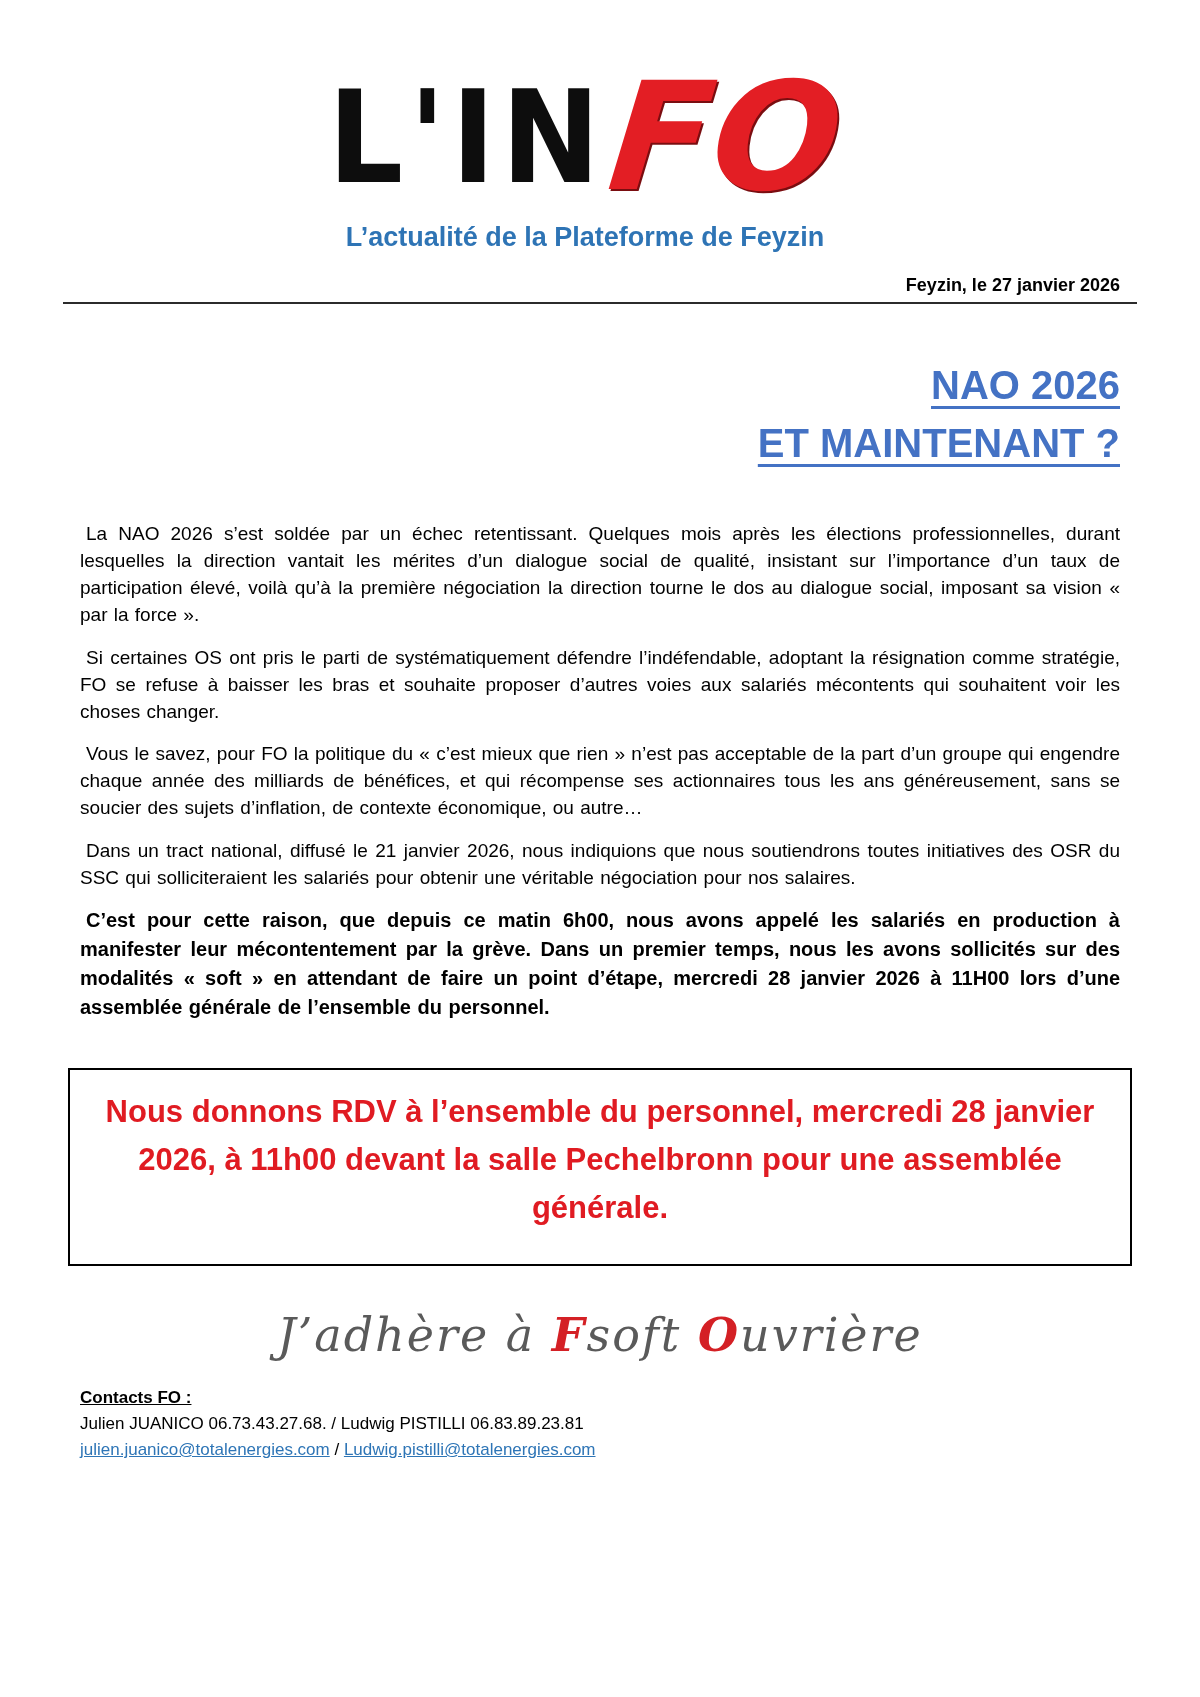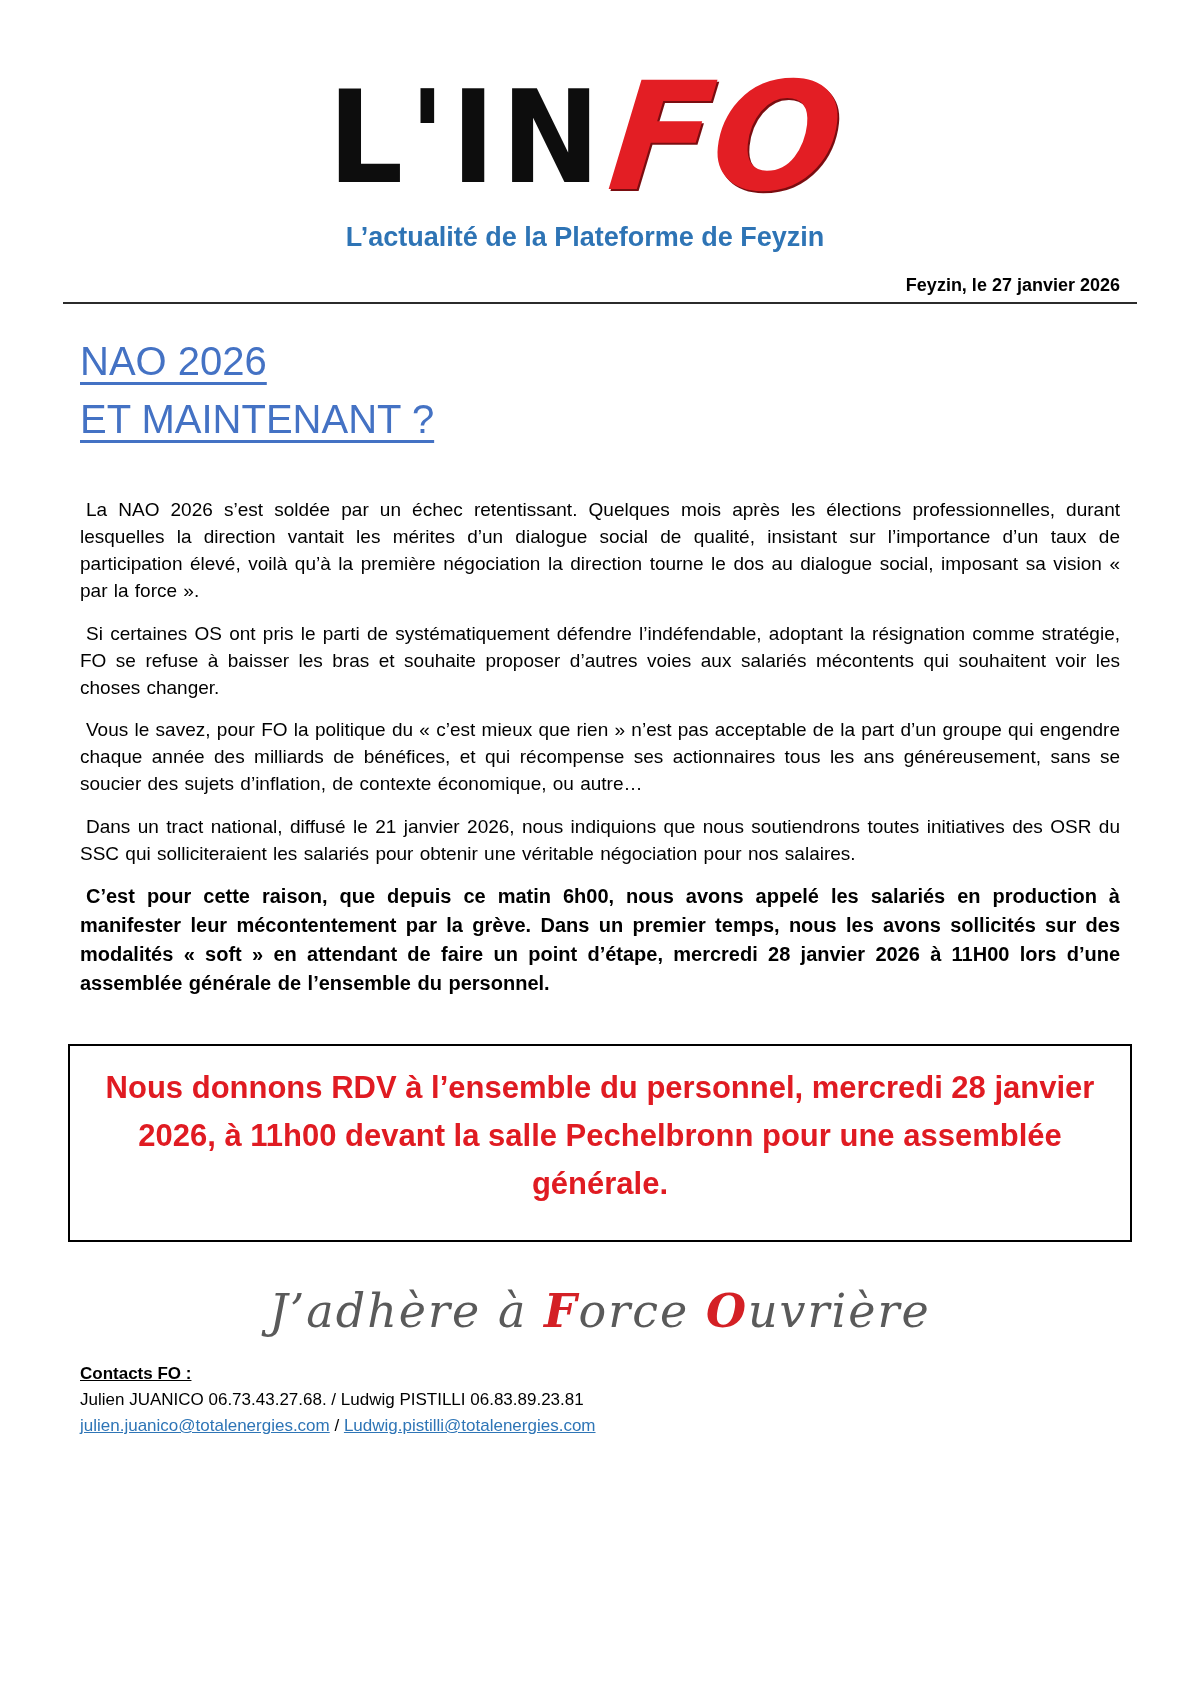--- a/index.html
+++ b/index.html
@@ -59,24 +59,24 @@
     margin-top: 22px;
   }
   .header-rule {
     border: none;
     border-top: 2px solid #2b2b2b;
     margin: 6px -17px 0 -17px;
   }
 
   
   .doc-title {
-    text-align: left;
-    margin-top: 28px;
+    text-align: right;
+    margin-top: 52px;
     color: #4472c4;
-    font-weight: normal;
+    font-weight: bold;
     font-size: 40px;
     line-height: 1.45;
   }
   .doc-title .tline { text-decoration: underline; text-decoration-thickness: 3px; text-underline-offset: 7px; }
 
   
   .body-text { margin-top: 48px; }
   .body-text p {
     font-size: 19px;
     line-height: 1.43;
@@ -163,21 +163,21 @@
     <p>Si certaines OS ont pris le parti de systématiquement défendre l’indéfendable, adoptant la résignation comme stratégie, FO se refuse à baisser les bras et souhaite proposer d’autres voies aux salariés mécontents qui souhaitent voir les choses changer.</p>
     <p>Vous le savez, pour FO la politique du « c’est mieux que rien » n’est pas acceptable de la part d’un groupe qui engendre chaque année des milliards de bénéfices, et qui récompense ses actionnaires tous les ans généreusement, sans se soucier des sujets d’inflation, de contexte économique, ou autre…</p>
     <p>Dans un tract national, diffusé le 21 janvier 2026, nous indiquions que nous soutiendrons toutes initiatives des OSR du SSC qui solliciteraient les salariés pour obtenir une véritable négociation pour nos salaires.</p>
     <p class="em">C’est pour cette raison, que depuis ce matin 6h00, nous avons appelé les salariés en production à manifester leur mécontentement par la grève. Dans un premier temps, nous les avons sollicités sur des modalités « soft » en attendant de faire un point d’étape, mercredi 28 janvier 2026 à 11H00 lors d’une assemblée générale de l’ensemble du personnel.</p>
   </div>
 
   <div class="highlight-box">
     <div class="boxtext">Nous donnons RDV à l’ensemble du personnel, mercredi 28 janvier 2026, à 11h00 devant la salle Pechelbronn pour une assemblée générale.</div>
   </div>
 
-  <div class="adhere"><span>J’adhère à </span><span class="red">F</span><span>orce </span><span class="red">O</span><span>uvrière</span></div>
+  <div class="adhere"><span>J’adhère à </span><span class="red">F</span><span>soft </span><span class="red">O</span><span>uvrière</span></div>
 
   <div class="contacts">
     <div class="heading">Contacts FO :</div>
     <div class="names">Julien JUANICO 06.73.43.27.68. / Ludwig PISTILLI 06.83.89.23.81</div>
     <div class="emails">
       <a class="email-link">julien.juanico@totalenergies.com</a><span> / </span><a class="email-link">Ludwig.pistilli@totalenergies.com</a>
     </div>
   </div>
 
 </div>

